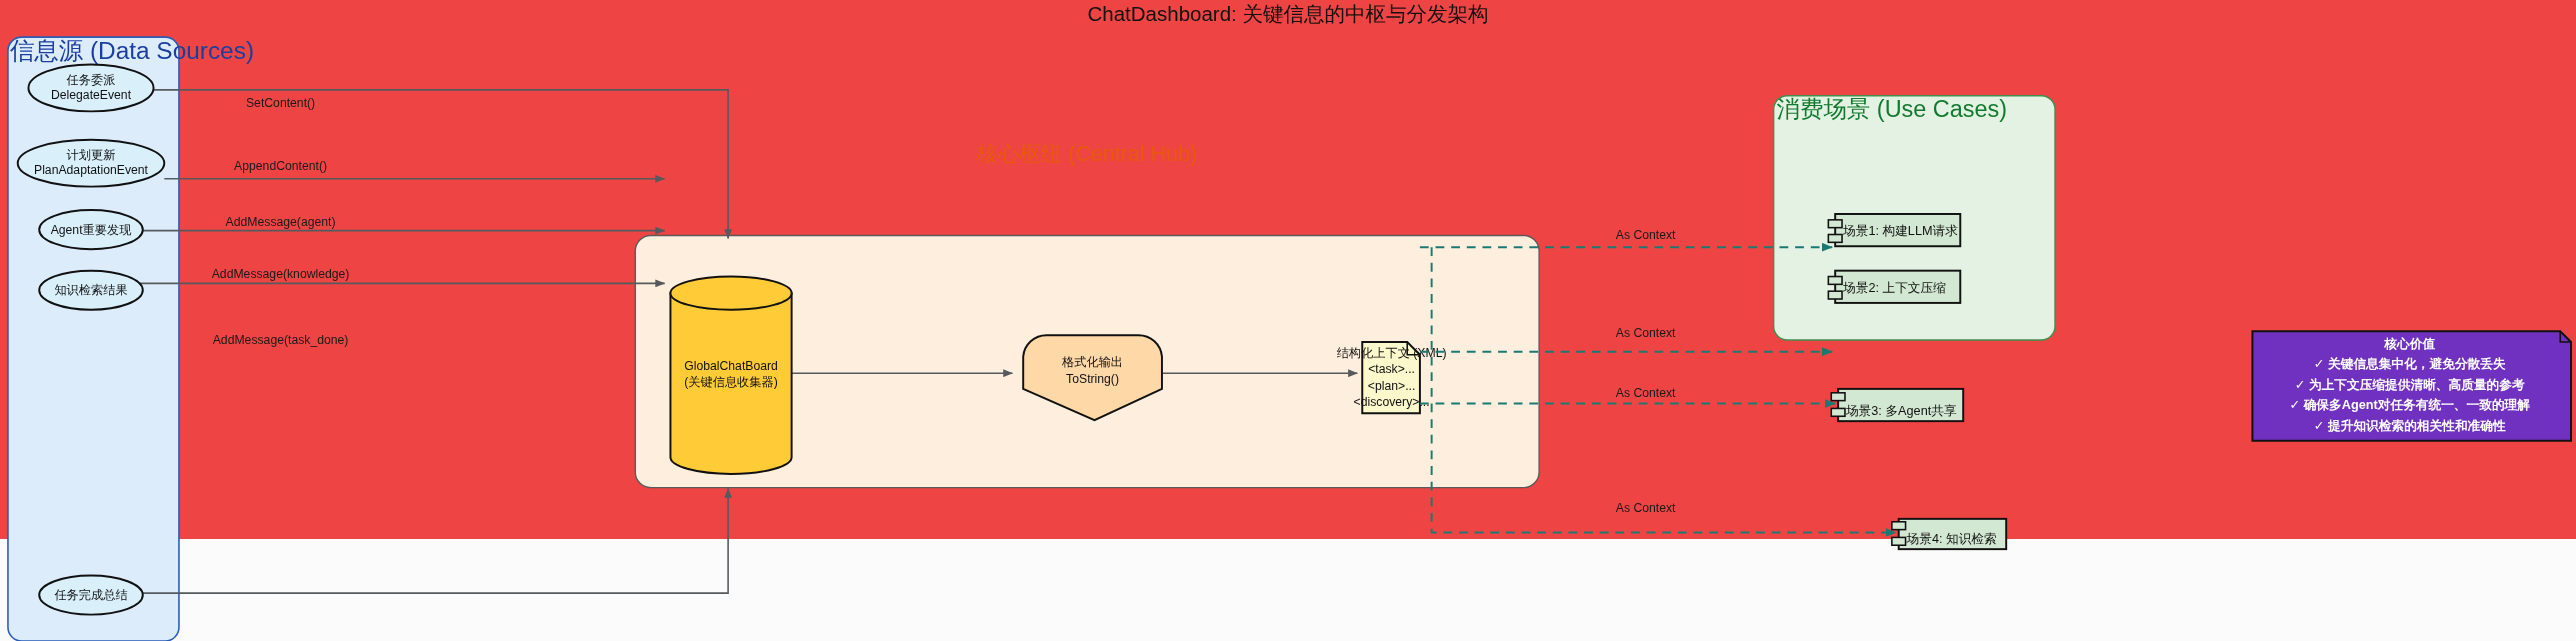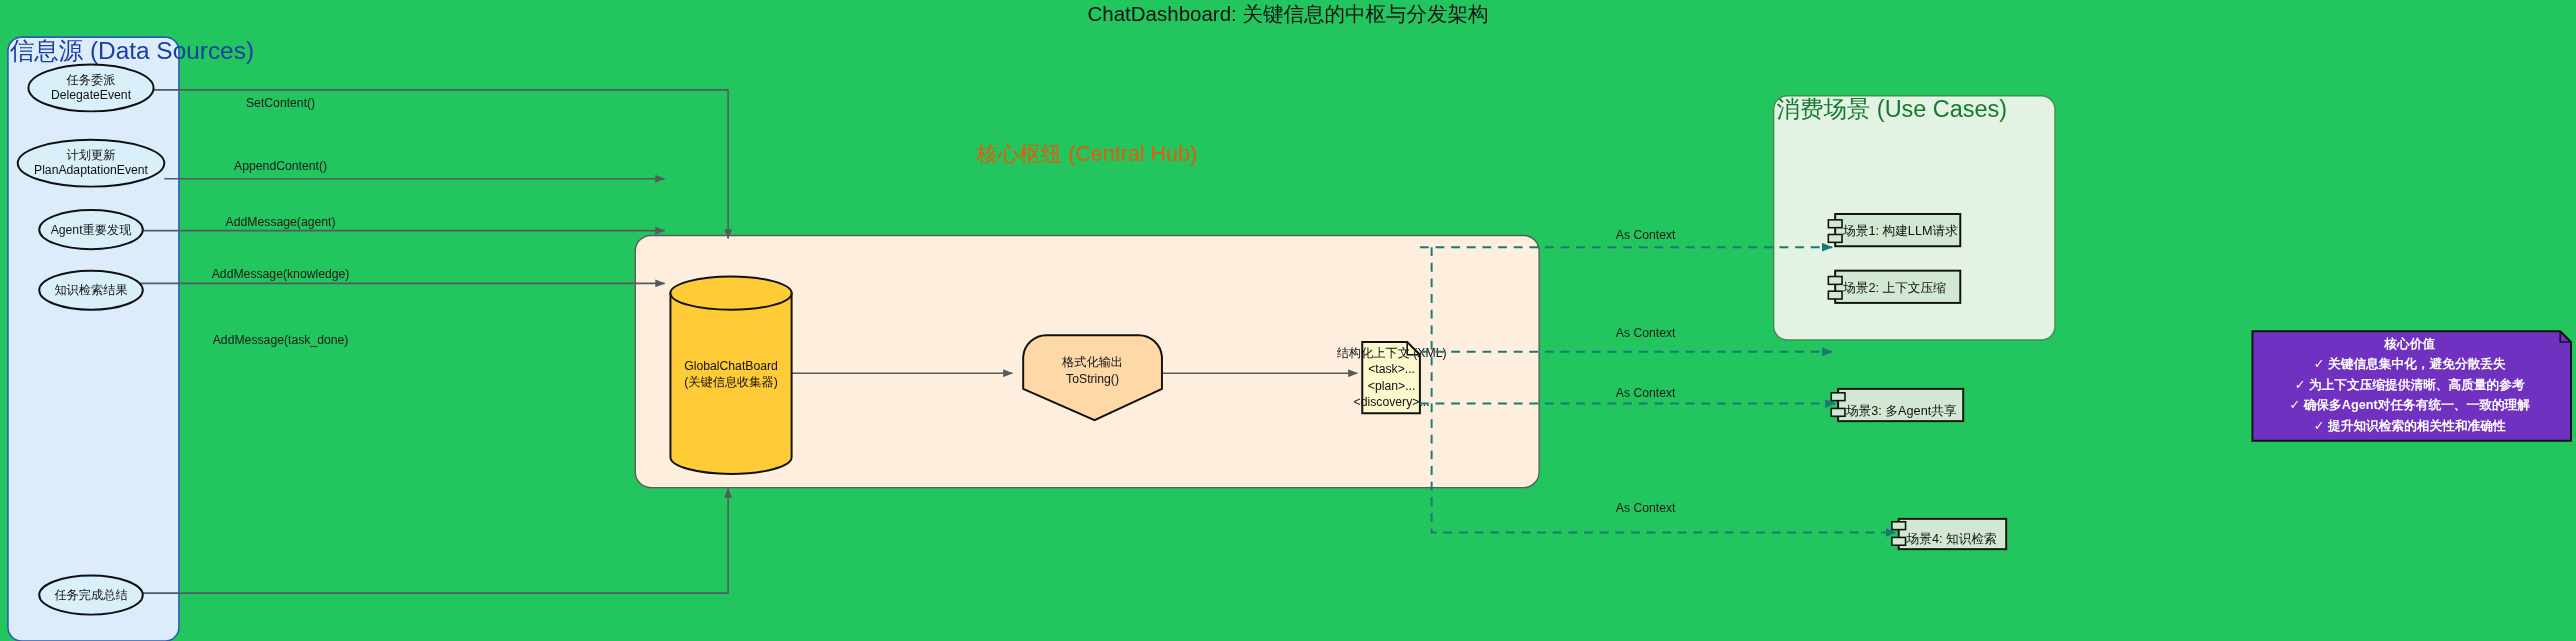--- a/index.html
+++ b/index.html
@@ -9,22 +9,22 @@
   }
   body {
     width: 2576px;
     height: 641px;
     font-family: "Liberation Sans", "DejaVu Sans", sans-serif;
     overflow: hidden;
   }
   #canvas {
     position: relative;
     width: 2576px;
-    height: 641px;
-    background: #22c55e;
+    height: 539px;
+    background: #ef4444;
   }
   svg.layer {
     position: absolute;
     top: 0;
     left: 0;
     width: 2576px;
     height: 641px;
   }
   text { font-family: "Liberation Sans", "DejaVu Sans", sans-serif; }
   .title-text {

